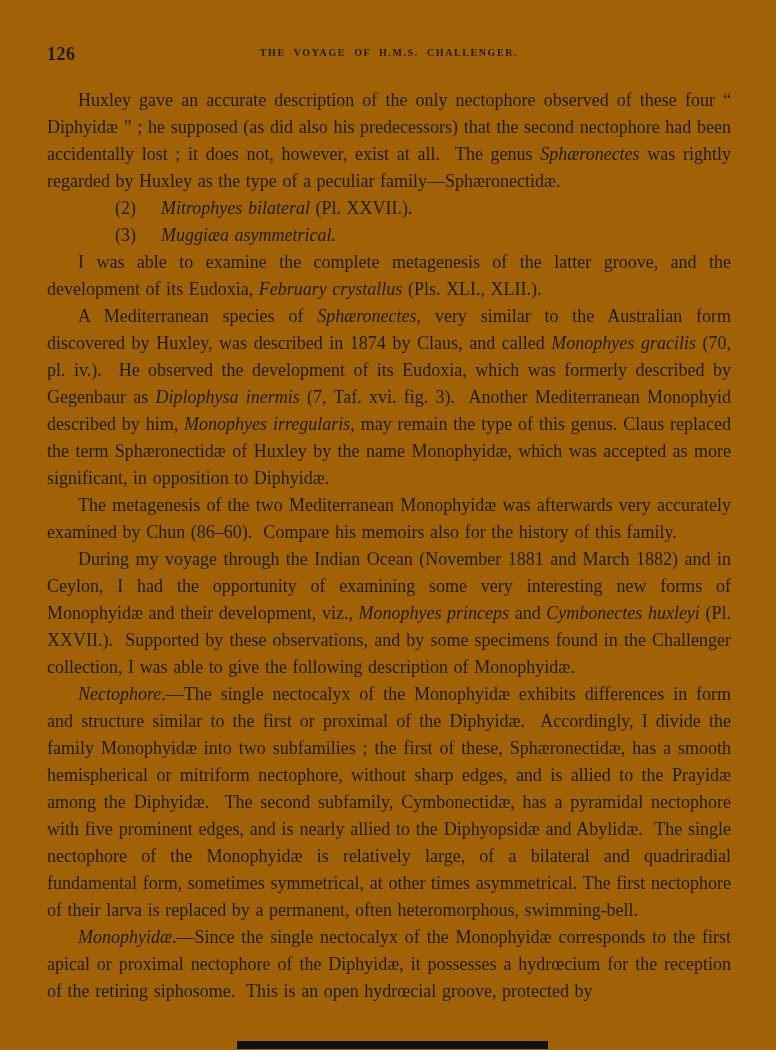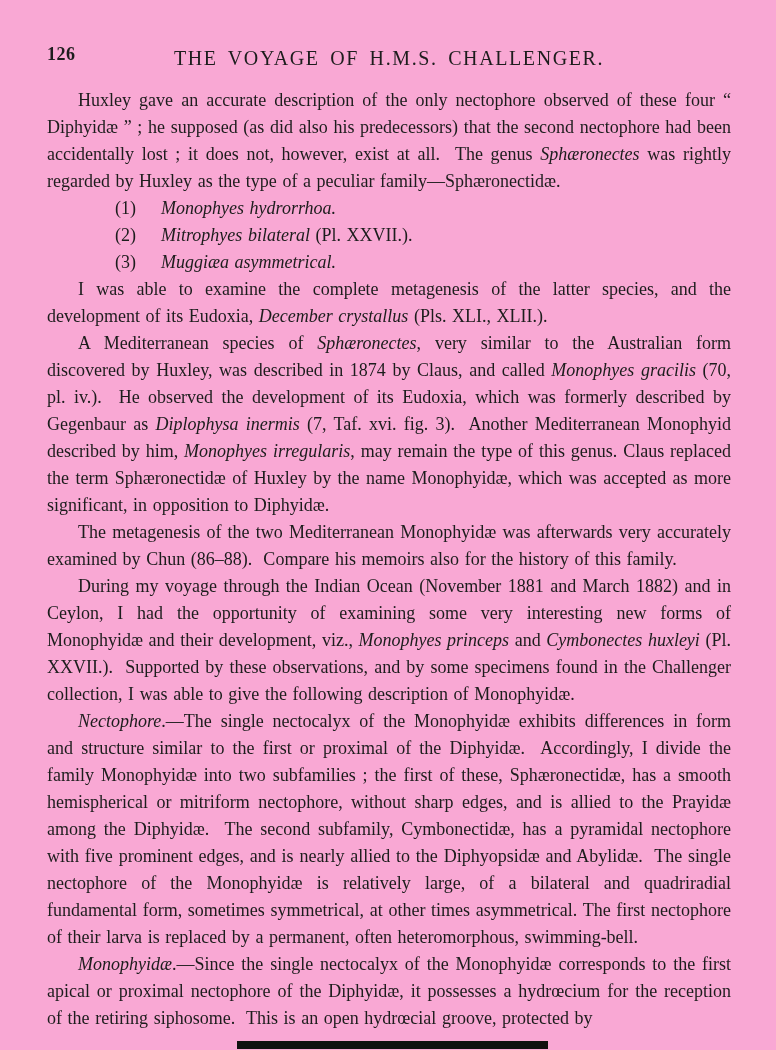--- a/index.html
+++ b/index.html
@@ -13,21 +13,21 @@
   }
   .running-head{
     position:absolute;top:44px;left:47px;right:45px;height:24px;
   }
   .page-number{
     position:absolute;left:0;top:0;
     font-size:18px;font-weight:bold;letter-spacing:.5px;
   }
   .running-title{
     text-align:center;
-    font-size:20px;font-weight:normal;
+    font-size:10px;font-weight:bold;
     letter-spacing:1.6px;word-spacing:4px;
     padding-top:3px;
   }
   .text-body{
     position:absolute;top:87px;left:47px;width:684px;
     font-size:18px;line-height:27px;
     text-align:justify;
     word-spacing:.06em;
   }
   .para{margin:0;text-indent:31px;}
@@ -36,37 +36,36 @@
   .num{display:inline-block;width:46px;}
   .i{font-style:italic;}
   .b{font-weight:normal;}
   .scan-bar{
     position:absolute;left:237px;top:1041px;width:311px;height:8px;
   }
 </style>
 </head>
 <body>
 
-<div class="page" style="background: #f9a8d4; color: rgb(29, 29, 29);">
+<div class="page" style="background: #a16207; color: rgb(29, 29, 29);">
 
   <div class="running-head">
     <span class="page-number">126</span>
     <div class="running-title">THE VOYAGE OF H.M.S. CHALLENGER.</div>
   </div>
 
   <div class="text-body">
       <p class="para"><span>Huxley gave an accurate description of the only nectophore observed of these four “ Diphyidæ ” ; he supposed (as did also his predecessors) that the second nectophore had been accidentally lost ; it does not, however, exist at all.&nbsp; The genus </span><span class="i">Sphæronectes</span><span> was rightly regarded by Huxley as the type of a peculiar family—Sphæronectidæ.</span></p>
       <div class="species-list">
-        <div class="species-item"><span class="num">(1)</span><span class="i">Monophyes hydrorrhoa.</span></div>
         <div class="species-item"><span class="num">(2)</span><span class="i">Mitrophyes bilateral</span><span> (Pl. XXVII.).</span></div>
         <div class="species-item"><span class="num">(3)</span><span class="i">Muggiæa asymmetrical.</span></div>
       </div>
-      <p class="para"><span>I was able to examine the complete metagenesis of the latter species, and the development of its Eudoxia, </span><span class="i">December crystallus</span><span> (Pls. XLI., XLII.).</span></p>
+      <p class="para"><span>I was able to examine the complete metagenesis of the latter groove, and the development of its Eudoxia, </span><span class="i">February crystallus</span><span> (Pls. XLI., XLII.).</span></p>
       <p class="para"><span>A Mediterranean species of </span><span class="i">Sphæronectes</span><span>, very similar to the Australian form discovered by Huxley, was described in 1874 by Claus, and called </span><span class="i">Monophyes gracilis</span><span> (</span><span class="b">70</span><span>, pl. iv.).&nbsp; He observed the development of its Eudoxia, which was formerly described by Gegenbaur as </span><span class="i">Diplophysa inermis</span><span> (</span><span class="b">7</span><span>, Taf. xvi. fig. 3).&nbsp; Another Mediterranean Monophyid described by him, </span><span class="i">Monophyes irregularis</span><span>, may remain the type of this genus. Claus replaced the term Sphæronectidæ of Huxley by the name Monophyidæ, which was accepted as more significant, in opposition to Diphyidæ.</span></p>
-      <p class="para"><span>The metagenesis of the two Mediterranean Monophyidæ was afterwards very accurately examined by Chun (</span><span class="b">86–88</span><span>).&nbsp; Compare his memoirs also for the history of this family.</span></p>
+      <p class="para"><span>The metagenesis of the two Mediterranean Monophyidæ was afterwards very accurately examined by Chun (</span><span class="b">86–60</span><span>).&nbsp; Compare his memoirs also for the history of this family.</span></p>
       <p class="para"><span>During my voyage through the Indian Ocean (November 1881 and March 1882) and in Ceylon, I had the opportunity of examining some very interesting new forms of Monophyidæ and their development, viz., </span><span class="i">Monophyes princeps</span><span> and </span><span class="i">Cymbonectes huxleyi</span><span> (Pl. XXVII.).&nbsp; Supported by these observations, and by some specimens found in the Challenger collection, I was able to give the following description of Monophyidæ.</span></p>
       <p class="para"><span class="i">Nectophore</span><span>.—The single nectocalyx of the Monophyidæ exhibits differences in form and structure similar to the first or proximal of the Diphyidæ.&nbsp; Accordingly, I divide the family Monophyidæ into two subfamilies ; the first of these, Sphæronectidæ, has a smooth hemispherical or mitriform nectophore, without sharp edges, and is allied to the Prayidæ among the Diphyidæ.&nbsp; The second subfamily, Cymbonectidæ, has a pyramidal nectophore with five prominent edges, and is nearly allied to the Diphyopsidæ and Abylidæ.&nbsp; The single nectophore of the Monophyidæ is relatively large, of a bilateral and quadriradial fundamental form, sometimes symmetrical, at other times asymmetrical. The first nectophore of their larva is replaced by a permanent, often heteromorphous, swimming-bell.</span></p>
       <p class="para"><span class="i">Monophyidæ</span><span>.—Since the single nectocalyx of the Monophyidæ corresponds to the first apical or proximal nectophore of the Diphyidæ, it possesses a hydrœcium for the reception of the retiring siphosome.&nbsp; This is an open hydrœcial groove, protected by</span></p>
     </div>
 
   <div class="scan-bar" style="background: rgb(16, 16, 16);"></div>
 
 </div>
 
 </body></html>

